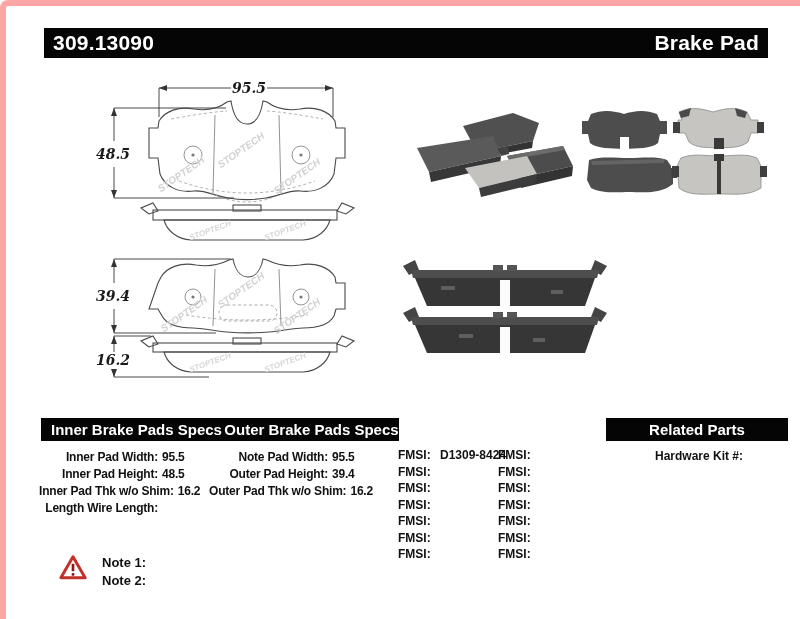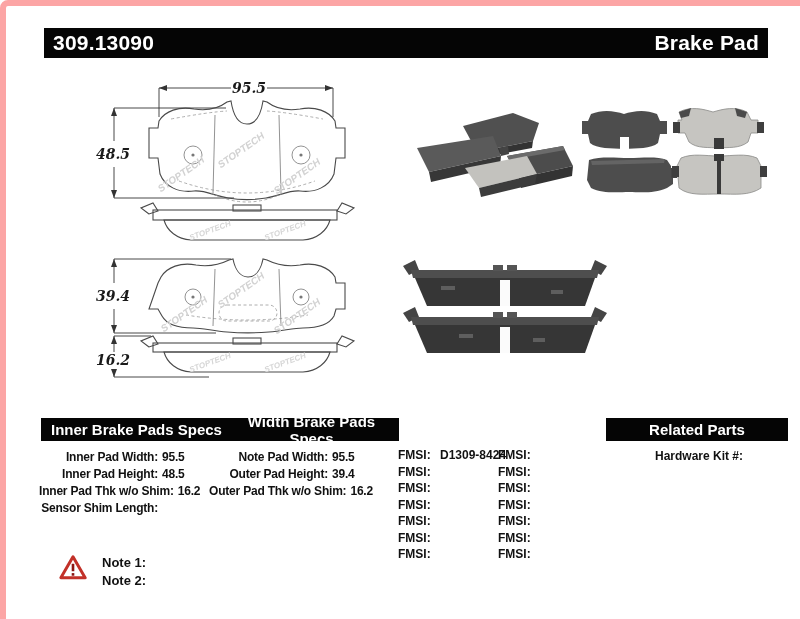--- a/index.html
+++ b/index.html
@@ -212,39 +212,39 @@
       <rect x="106" y="216" width="10" height="6" fill="#555"></rect>
       <path d="M 14 229 L 194 229 L 184 257 L 26 257 Z" fill="#363636"></path>
       <rect x="99" y="231" width="10" height="26" fill="#fbfbfb"></rect>
       <rect x="58" y="238" width="14" height="4" fill="#5e5e5e"></rect>
       <rect x="132" y="242" width="12" height="4" fill="#5e5e5e"></rect>
     </g>
   </svg>
 
   <div class="hdr hdr-specs">
     <div class="hcell">Inner Brake Pads Specs</div>
-    <div class="hcell">Width Brake Pads Specs</div>
+    <div class="hcell">Outer Brake Pads Specs</div>
   </div>
   <div class="hdr hdr-related">Related Parts</div>
 
   <div class="spec-col inner-col">
     <div class="spec-row">
       <span class="spec-label">Inner Pad Width:</span>
       <span class="spec-value">95.5</span>
     </div>
     <div class="spec-row">
       <span class="spec-label">Inner Pad Height:</span>
       <span class="spec-value">48.5</span>
     </div>
     <div class="spec-row">
       <span class="spec-label">Inner Pad Thk w/o Shim:</span>
       <span class="spec-value">16.2</span>
     </div>
     <div class="spec-row">
-      <span class="spec-label">Sensor Shim Length:</span>
+      <span class="spec-label">Length Wire Length:</span>
       <span class="spec-value"></span>
     </div>
   </div>
 
   <div class="spec-col outer-col">
     <div class="spec-row">
       <span class="spec-label">Note Pad Width:</span>
       <span class="spec-value">95.5</span>
     </div>
     <div class="spec-row">

